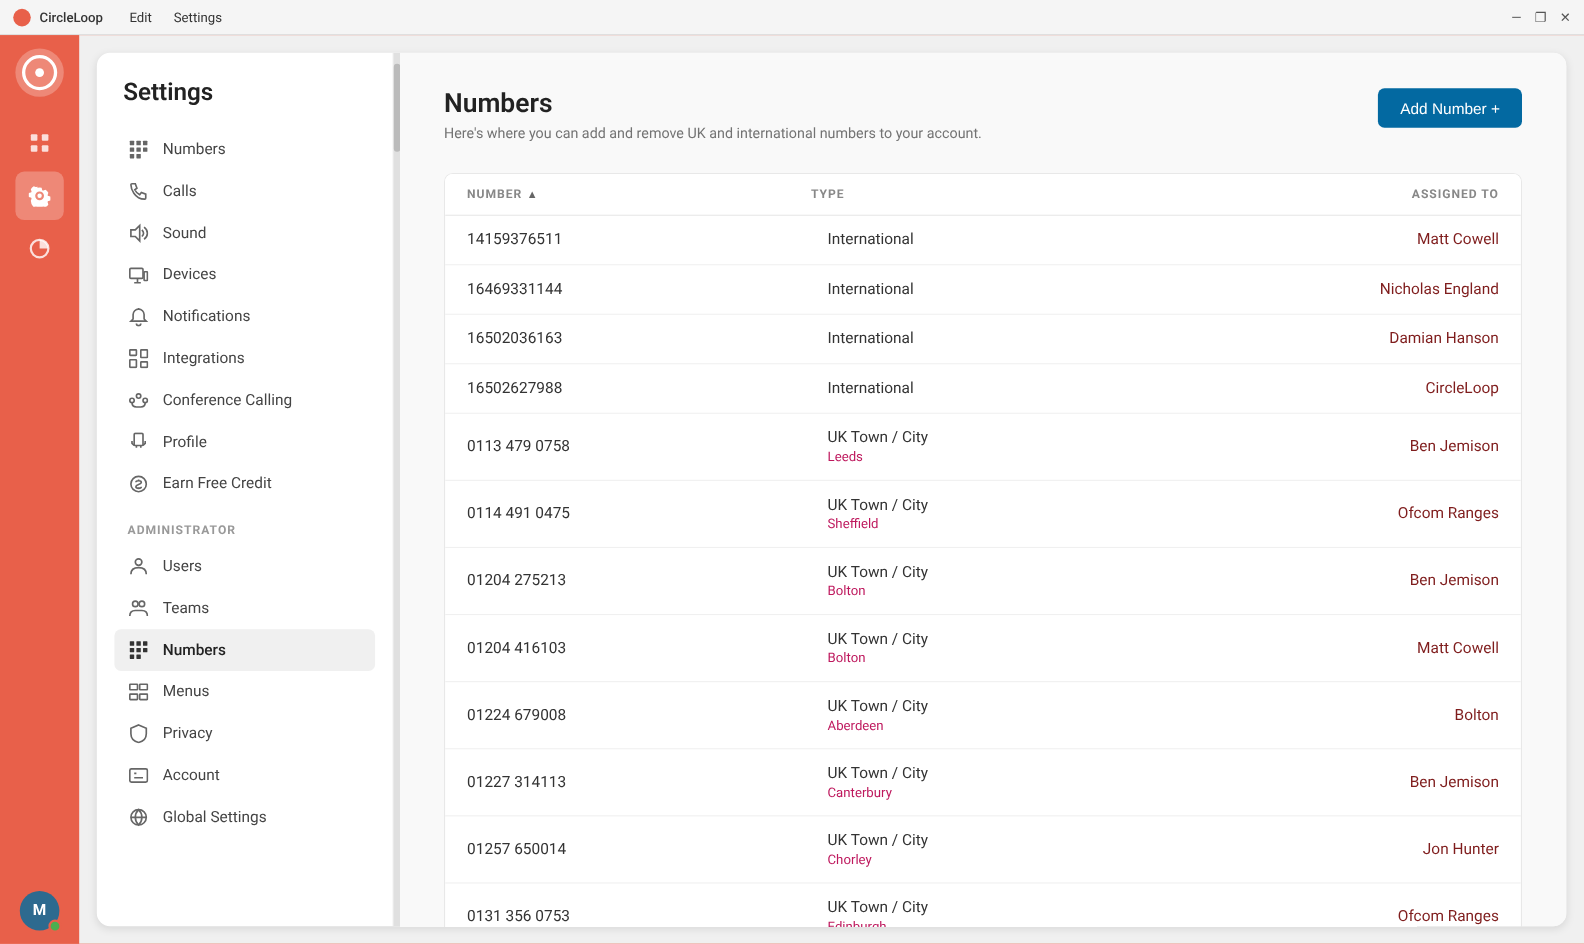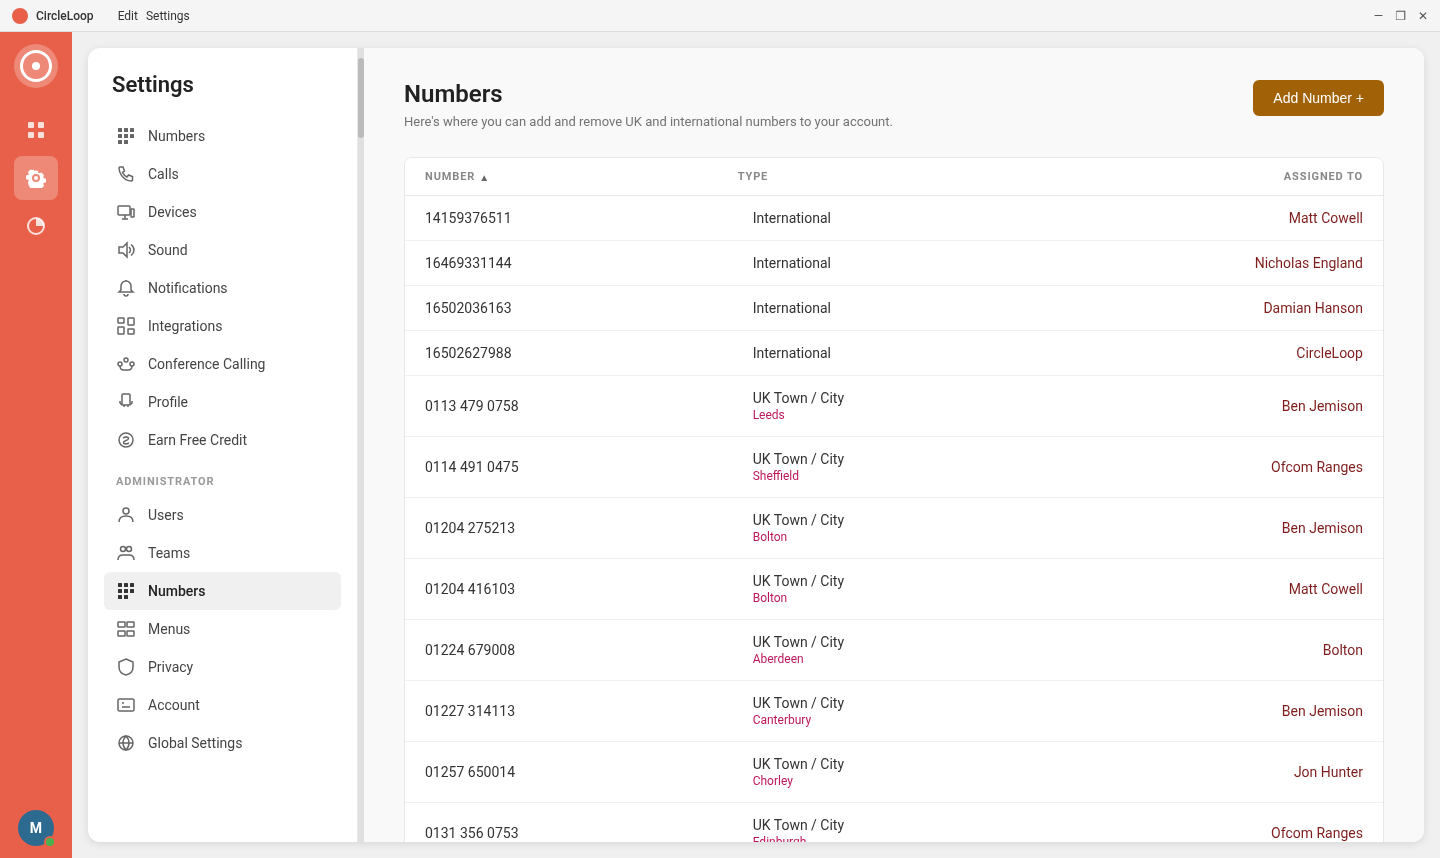--- a/index.html
+++ b/index.html
@@ -33,21 +33,21 @@
       background: #e8604a;
       border-radius: 50%;
     }
     .title-bar-title {
       font-size: 12px;
       color: #333;
       font-weight: 500;
     }
     .title-bar-menu {
       display: flex;
-      gap: 8px;
+      gap: 20px;
       margin-left: 16px;
     }
     .title-bar-menu span {
       font-size: 12px;
       color: #333;
       cursor: pointer;
     }
     .title-bar-controls {
       display: flex;
       gap: 12px;
@@ -247,21 +247,21 @@
       font-size: 24px;
       font-weight: 600;
       color: #222;
       margin-bottom: 6px;
     }
     .content-subtitle {
       font-size: 13px;
       color: #737373;
     }
     .add-number-btn {
-      background: #a16207;
+      background: #0369a1;
       color: white;
       border: none;
       padding: 10px 20px;
       border-radius: 6px;
       font-size: 14px;
       font-weight: 500;
       cursor: pointer;
       white-space: nowrap;
     }
 
@@ -406,37 +406,37 @@
             <svg width="18" height="18" viewBox="0 0 18 18" fill="none" stroke="#666" stroke-width="1.5">
               <path d="M3 2h3l1.5 4-2 1.5c1 2 2.5 3.5 4.5 4.5L11.5 10l4 1.5V15a1 1 0 01-1 1C5 16 2 6 2 3a1 1 0 011-1z"></path>
             </svg>
           </div>
           <span>Calls</span>
         </div>
 
         <div class="sidebar-item">
           <div class="sidebar-icon">
             <svg width="18" height="18" viewBox="0 0 18 18" fill="none" stroke="#666" stroke-width="1.5">
+              <polygon points="2,6 6,6 10,2 10,16 6,12 2,12"></polygon>
+                <path d="M12 6c1 1 1.5 2 1.5 3s-.5 2-1.5 3"></path>
+                <path d="M14 3.5c2 1.5 3 3.5 3 5.5s-1 4-3 5.5"></path>
+            </svg>
+          </div>
+          <span>Sound</span>
+        </div>
+
+        <div class="sidebar-item">
+          <div class="sidebar-icon">
+            <svg width="18" height="18" viewBox="0 0 18 18" fill="none" stroke="#666" stroke-width="1.5">
               <rect x="1" y="3" width="12" height="9" rx="1"></rect>
                 <path d="M5 16h6M8 12v4"></path>
                 <rect x="14" y="6" width="3" height="8" rx="0.5"></rect>
             </svg>
           </div>
           <span>Devices</span>
-        </div>
-
-        <div class="sidebar-item">
-          <div class="sidebar-icon">
-            <svg width="18" height="18" viewBox="0 0 18 18" fill="none" stroke="#666" stroke-width="1.5">
-              <polygon points="2,6 6,6 10,2 10,16 6,12 2,12"></polygon>
-                <path d="M12 6c1 1 1.5 2 1.5 3s-.5 2-1.5 3"></path>
-                <path d="M14 3.5c2 1.5 3 3.5 3 5.5s-1 4-3 5.5"></path>
-            </svg>
-          </div>
-          <span>Sound</span>
         </div>
 
         <div class="sidebar-item">
           <div class="sidebar-icon">
             <svg width="18" height="18" viewBox="0 0 18 18" fill="none" stroke="#666" stroke-width="1.5">
               <path d="M9 1v1M9 2a5 5 0 015 5v4l2 2H2l2-2V7a5 5 0 015-5z"></path>
                 <path d="M7 15a2 2 0 004 0"></path>
             </svg>
           </div>
           <span>Notifications</span>

